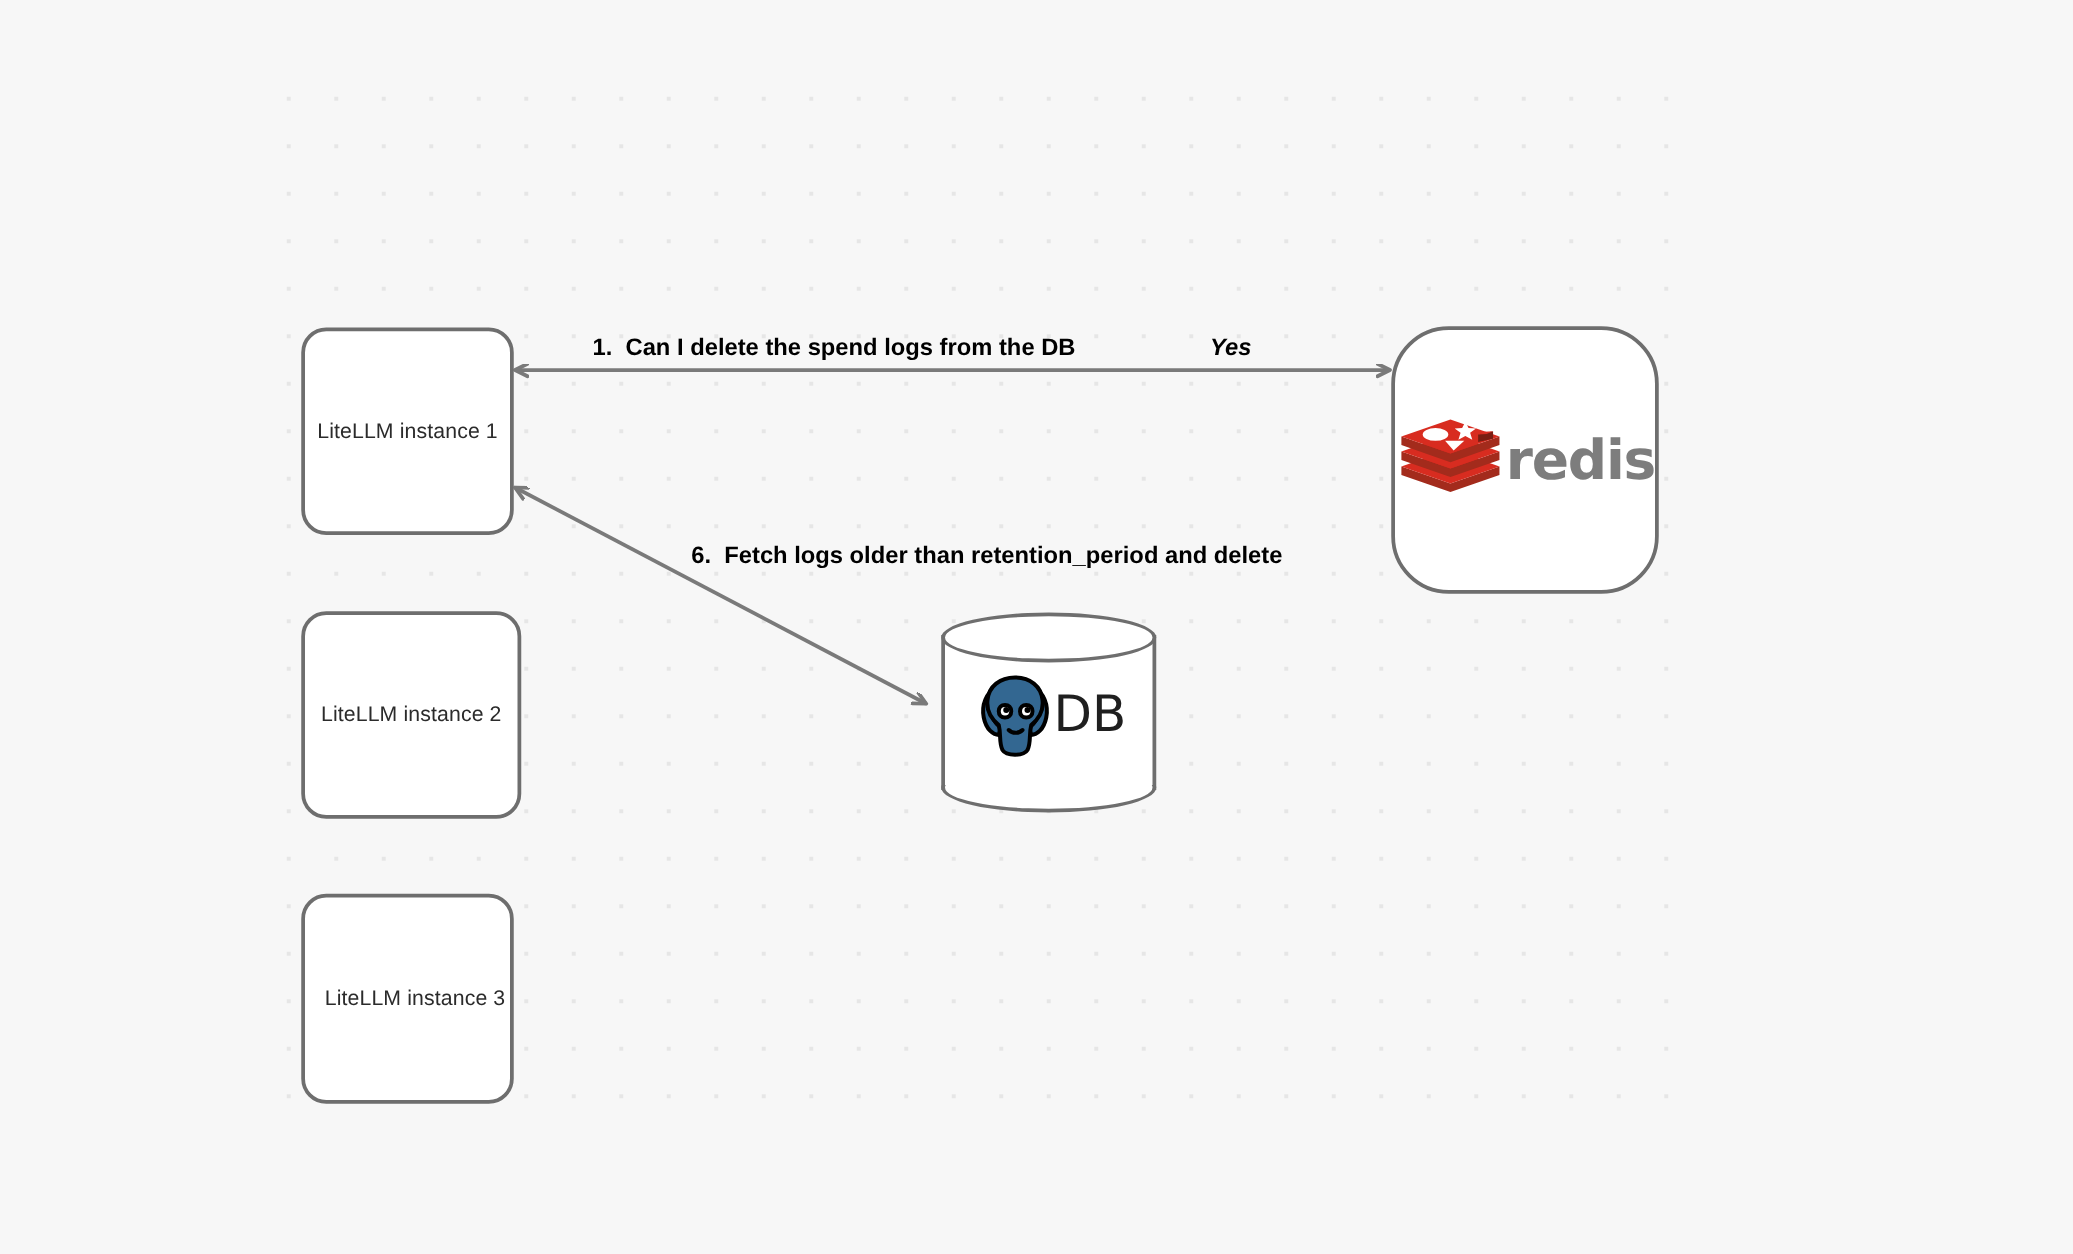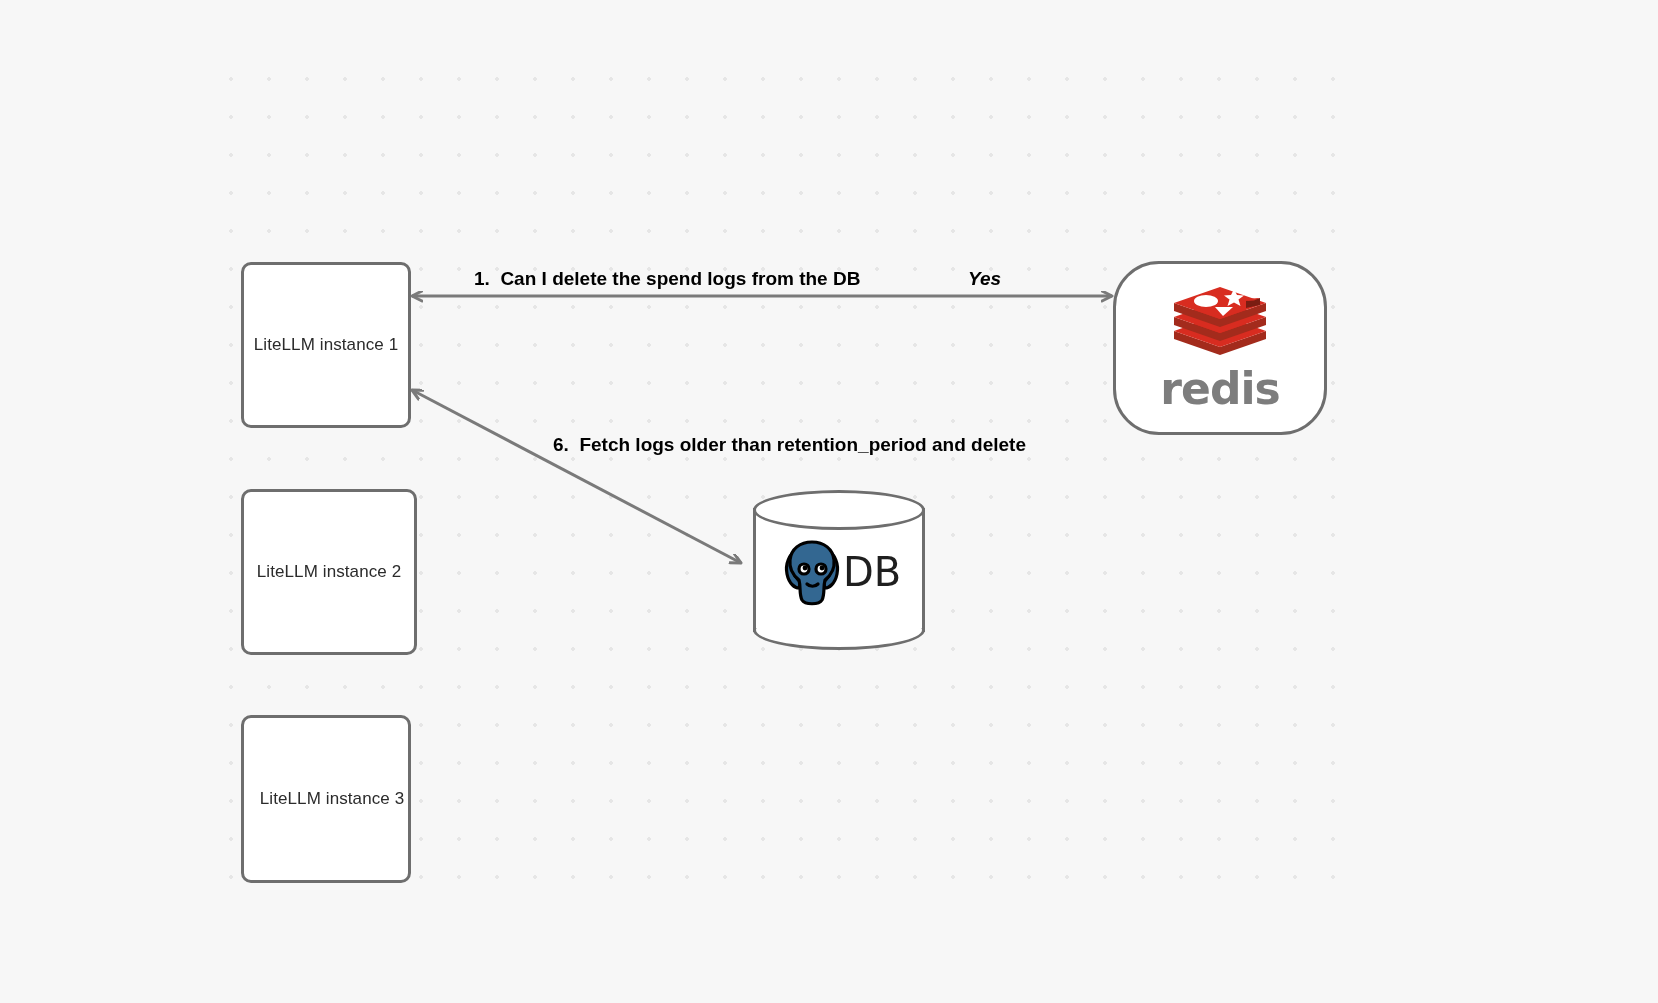--- a/index.html
+++ b/index.html
@@ -26,46 +26,46 @@
     height: 848px;
     background-image: radial-gradient(#e6e6e6 1.8px, transparent 1.9px);
     background-size: 38px 38px;
     background-position: 12px 12px;
   }
 
   .node-box {
     position: absolute;
     background: #ffffff;
     border: 3px solid #6e6e6e;
-    border-radius: 10px;
+    border-radius: 20px;
     display: flex;
     align-items: center;
     justify-content: center;
     box-sizing: border-box;
   }
   .node-box .node-label {
     font-size: 17px;
     color: #2b2b2b;
     font-family: "Liberation Sans", sans-serif;
     letter-spacing: .1px;
   }
 
   
   #redis-node {
     position: absolute;
     left: 1113px;
     top: 261px;
     width: 214px;
-    height: 174px;
+    height: 214px;
     background: #ffffff;
     border: 3px solid #6e6e6e;
     border-radius: 46px;
     box-sizing: border-box;
     display: flex;
-    flex-direction: column;
+    flex-direction: row;
     align-items: center;
     justify-content: center;
   }
   #redis-wordmark {
     font-family: "DejaVu Sans", sans-serif;
     font-size: 44px;
     font-weight: 700;
     color: #7d7d7d;
     letter-spacing: -1px;
     line-height: 1;

